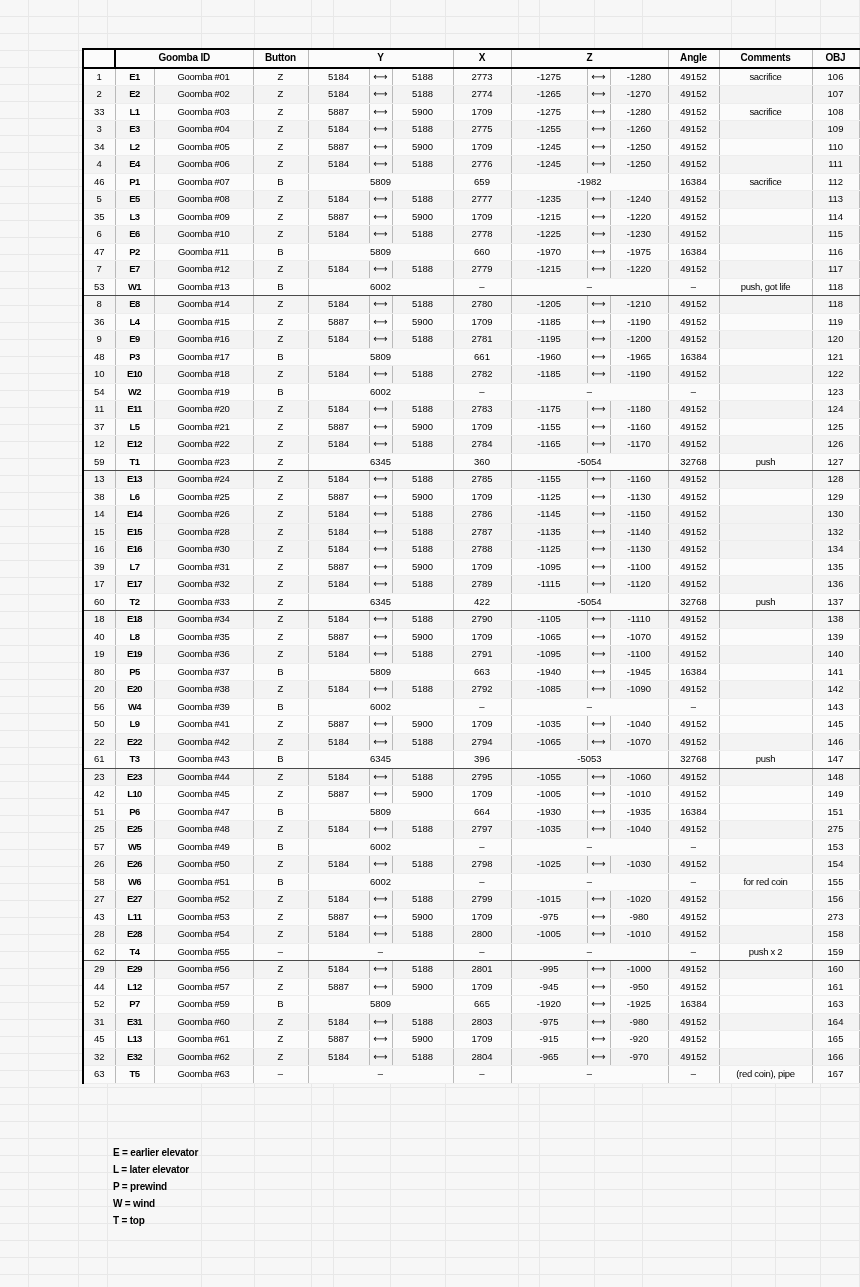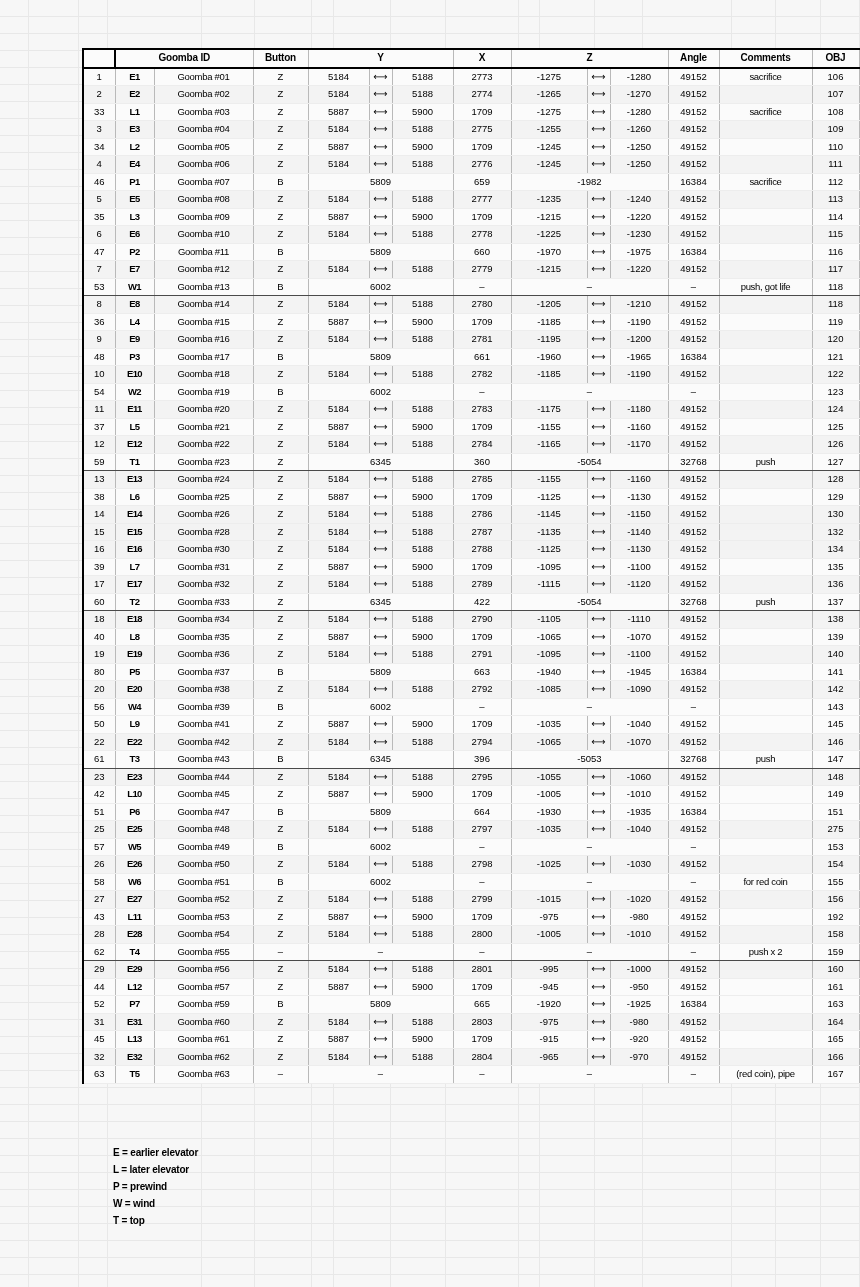--- a/index.html
+++ b/index.html
@@ -2284,21 +2284,21 @@
             <td class="c-btn">Z</td>
             <td class="c-y1">5887</td>
             <td class="c-arrow"><span class="arrowg">⟷</span></td>
             <td class="c-y2">5900</td>
             <td class="c-x">1709</td>
             <td class="c-z1">-975</td>
             <td class="c-zarrow"><span class="arrowg">⟷</span></td>
             <td class="c-z2">-980</td>
             <td class="c-ang">49152</td>
             <td class="c-com"></td>
-            <td class="c-obj">192</td>
+            <td class="c-obj">273</td>
           </tr>
           <tr class="alt">
             <td class="c-idx">28</td>
             <td class="c-code">E28</td>
             <td class="c-name">Goomba #54</td>
             <td class="c-btn">Z</td>
             <td class="c-y1">5184</td>
             <td class="c-arrow"><span class="arrowg">⟷</span></td>
             <td class="c-y2">5188</td>
             <td class="c-x">2800</td>

